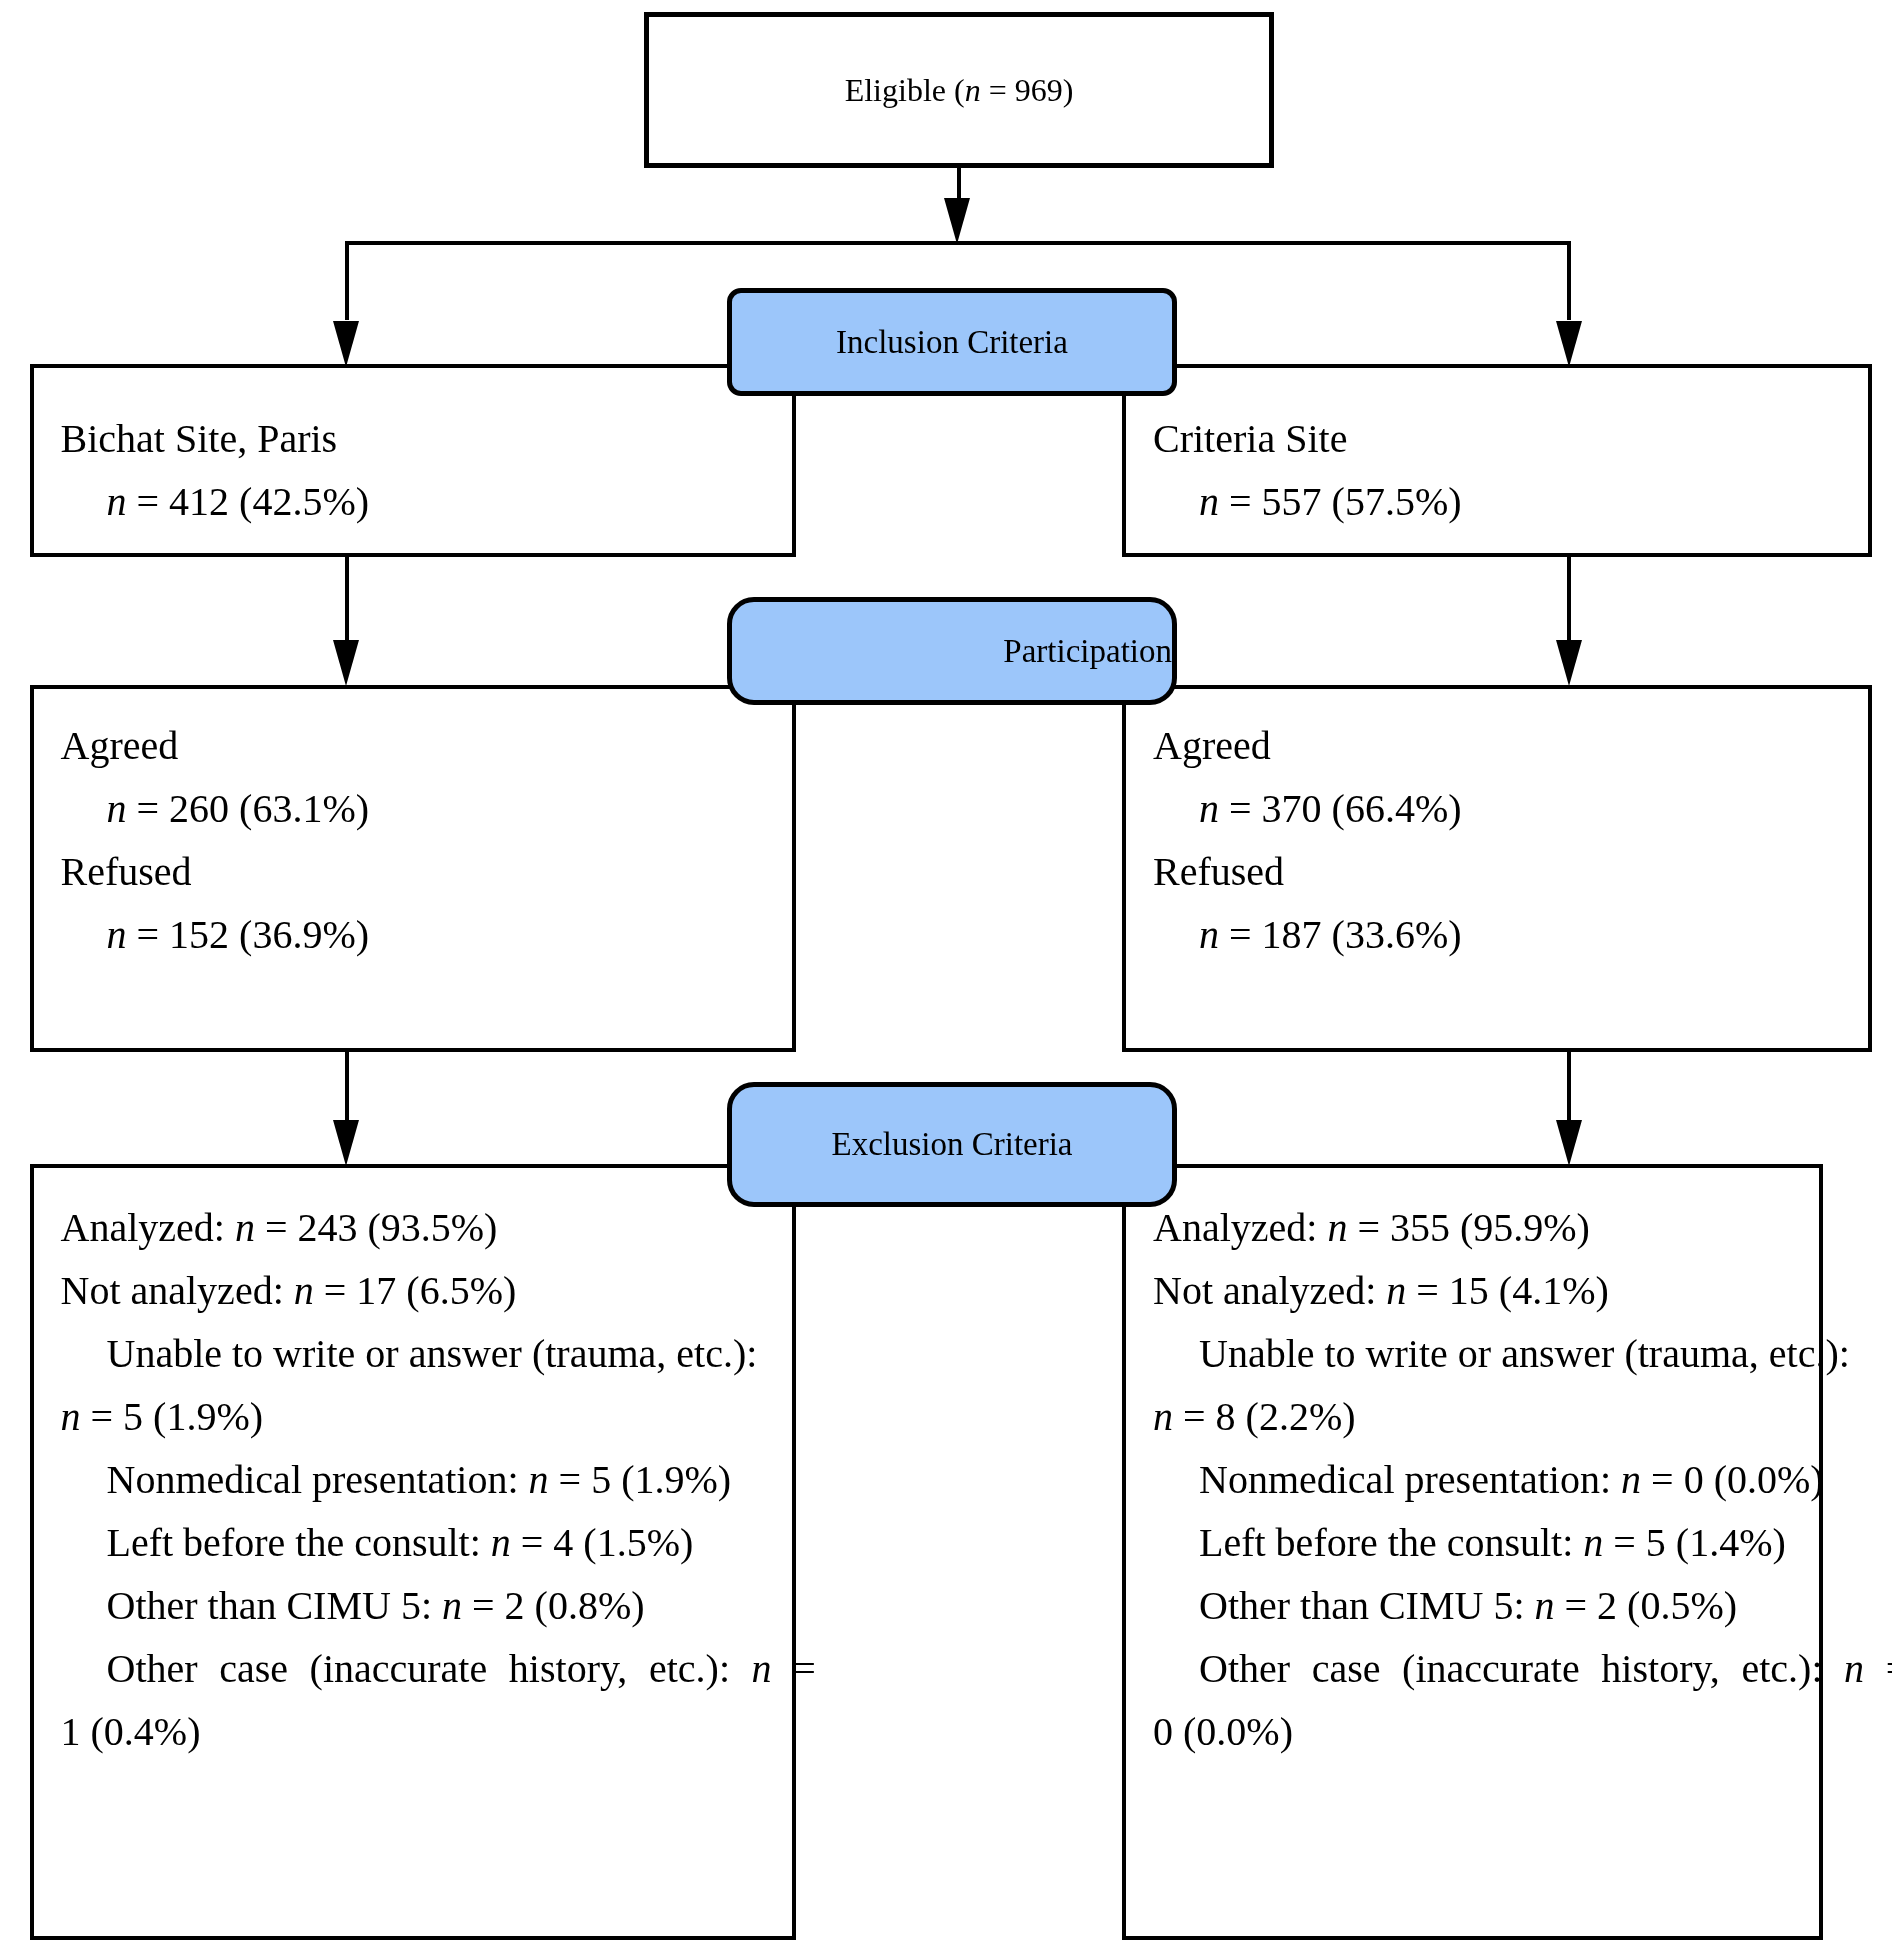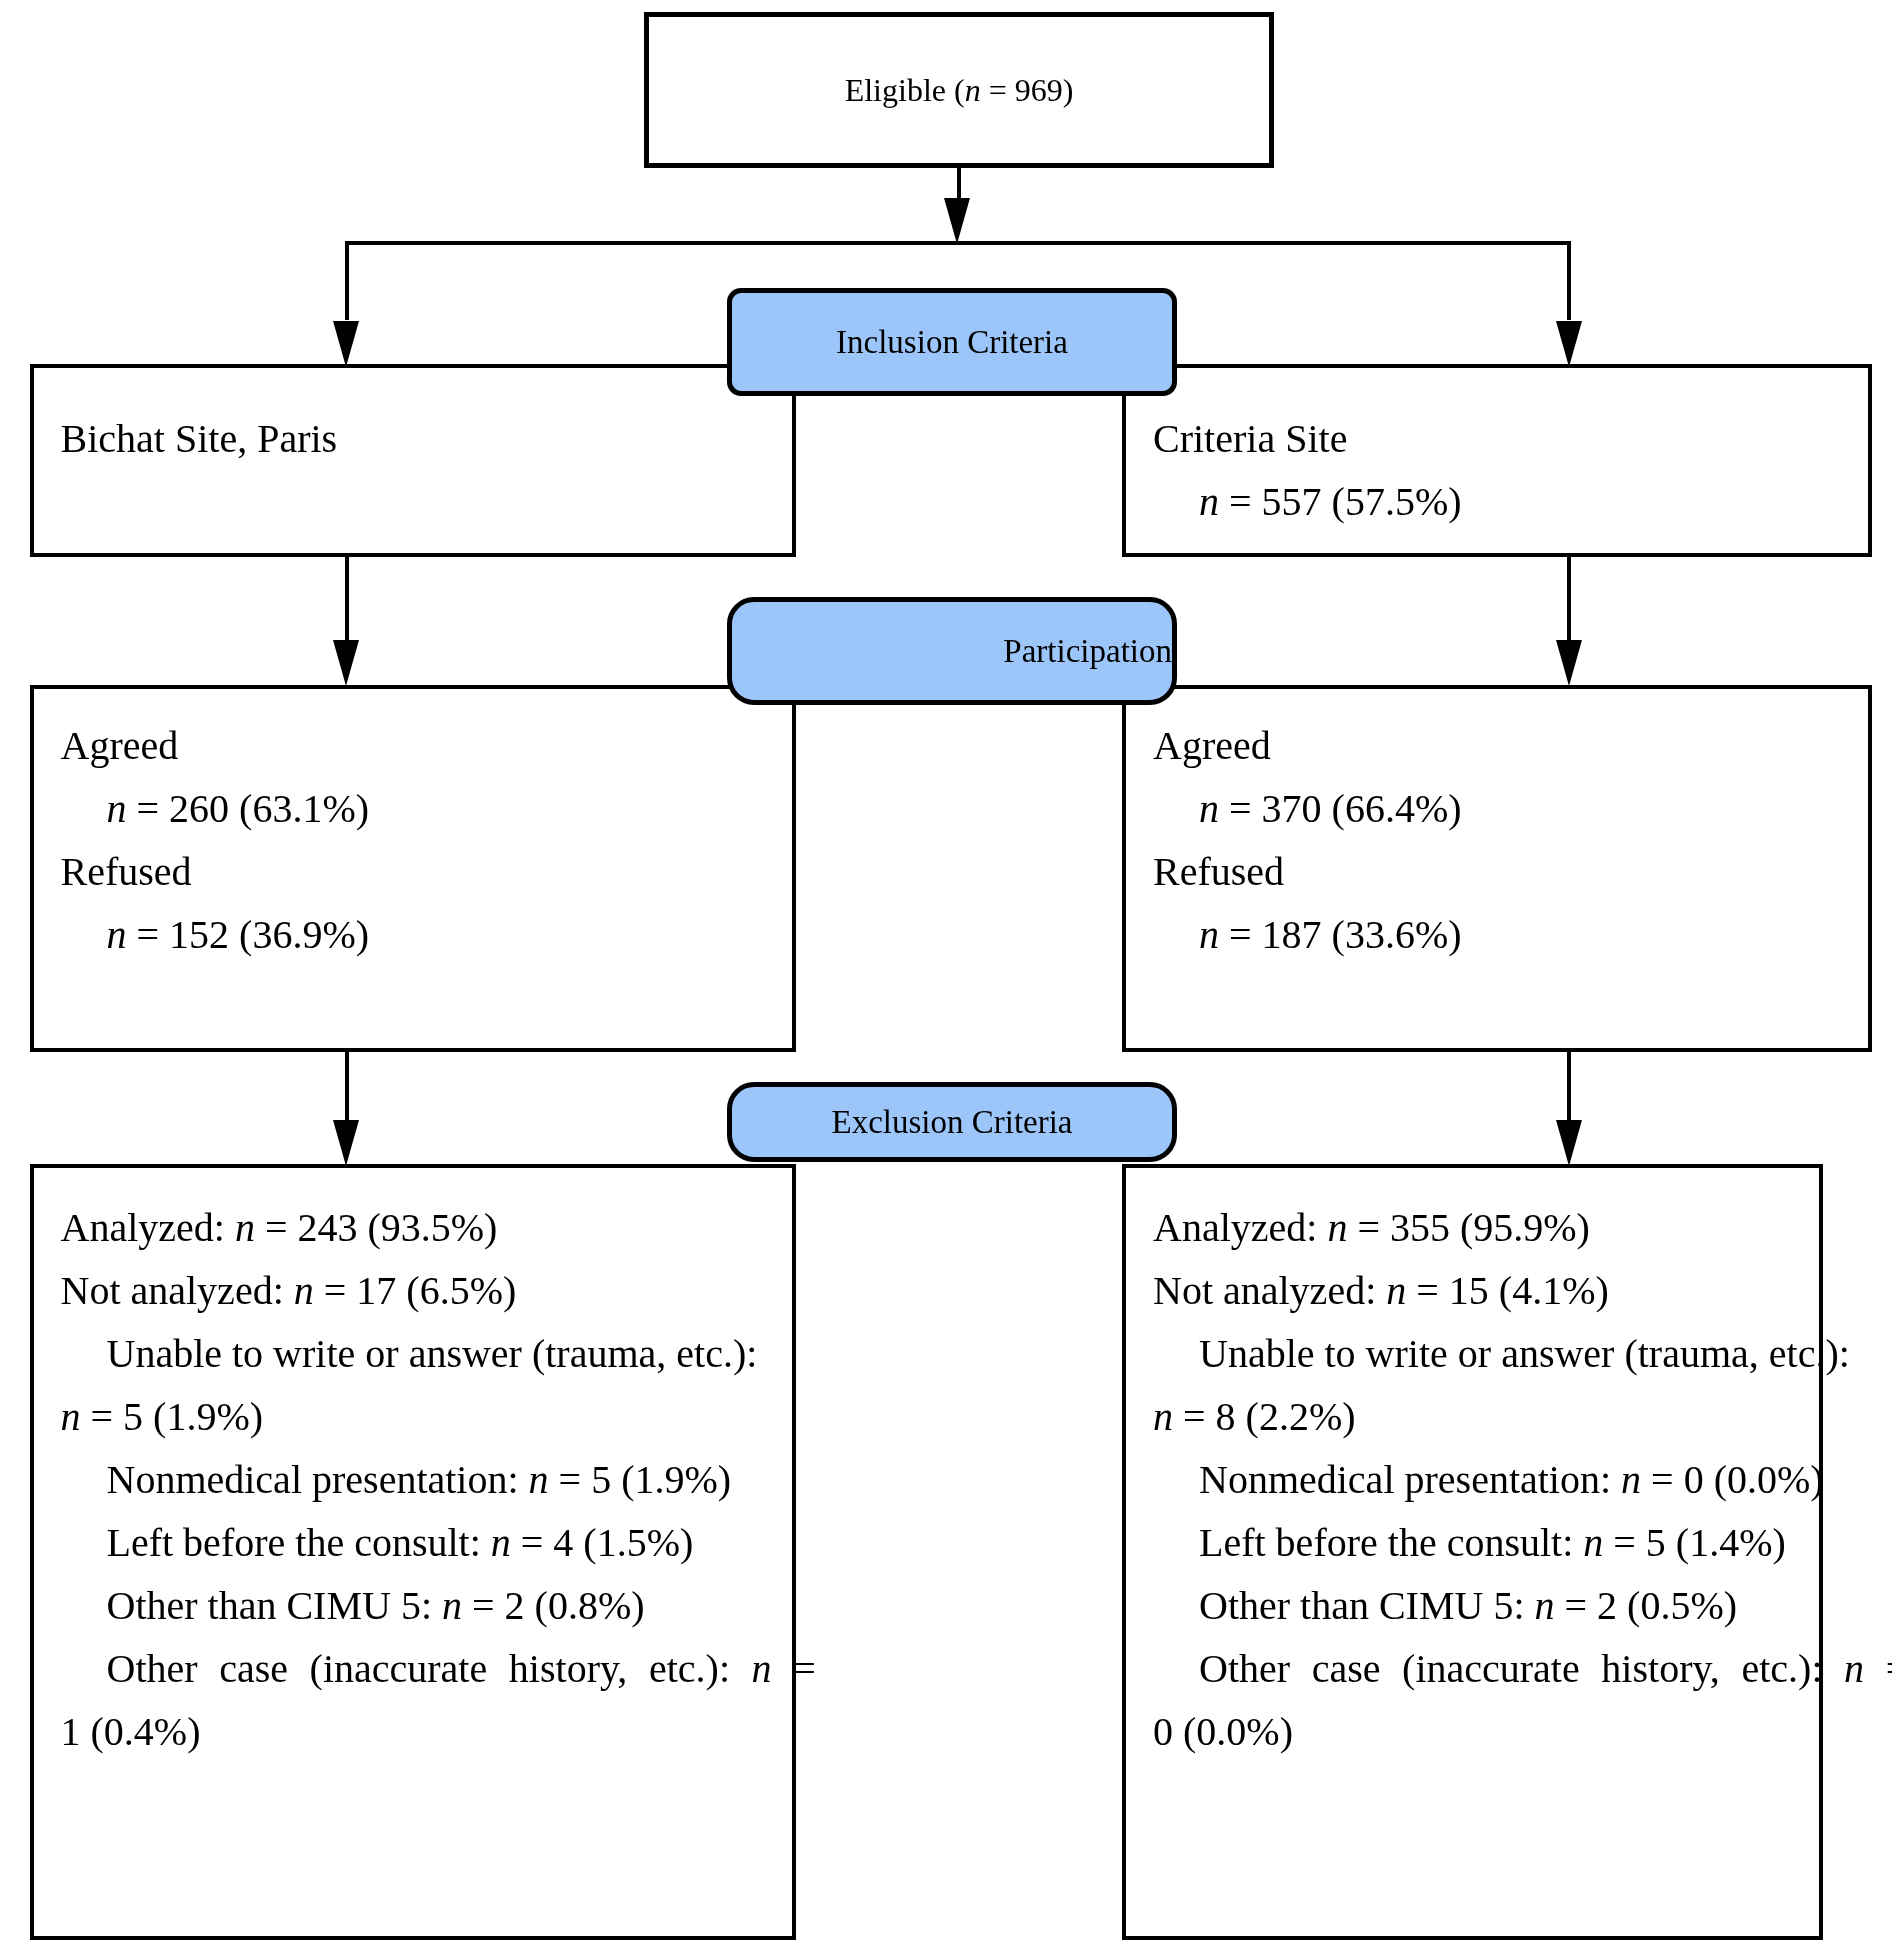--- a/index.html
+++ b/index.html
@@ -69,20 +69,21 @@
   <div class="hline" style="left:345px;top:241px;width:1226px;height:4.4px;"></div>
 
   <div class="vline" style="left:345px;top:245px;width:3.9px;height:75px;"></div>
   <div class="arrowhead" style="left:333px;top:321px;"></div>
 
   <div class="vline" style="left:1567px;top:245px;width:3.9px;height:75px;"></div>
   <div class="arrowhead" style="left:1556px;top:321px;"></div>
 
   <div class="box site-box" style="left:29.5px;top:364px;width:766px;height:193px;">
     <div class="line sci">Bichat Site, Paris</div>
+    <div class="line sci indent"><i>n</i> = 412 (42.5%)</div>
   </div>
   <div class="box site-box" style="left:1122px;top:364px;width:750px;height:193px;">
     <div class="line sci">Criteria Site</div>
     <div class="line sci indent"><i>n</i> = 557 (57.5%)</div>
   </div>
 
   <div class="stage" style="left: 727px; top: 288px; width: 450px; height: 108px; background: rgb(156, 198, 250); border-radius: 14px;">
     <span>Inclusion Criteria</span>
   </div>
 
@@ -129,18 +130,18 @@
     <div class="line sci">Not analyzed: <i>n</i> = 15 (4.1%)</div>
     <div class="line sci indent">Unable to write or answer (trauma, etc.):</div>
     <div class="line sci"><i>n</i> = 8 (2.2%)</div>
     <div class="line sci indent">Nonmedical presentation: <i>n</i> = 0 (0.0%)</div>
     <div class="line sci indent">Left before the consult: <i>n</i> = 5 (1.4%)</div>
     <div class="line sci indent">Other than CIMU 5: <i>n</i> = 2 (0.5%)</div>
     <div class="line sci indent jspace">Other case (inaccurate history, etc.): <i>n</i> =</div>
     <div class="line sci">0 (0.0%)</div>
   </div>
 
-  <div class="stage" style="left: 727px; top: 1082px; width: 450px; height: 80px; background: rgb(156, 198, 250);">
+  <div class="stage" style="left: 727px; top: 1082px; width: 450px; height: 125px; background: rgb(156, 198, 250);">
     <span>Exclusion Criteria</span>
   </div>
 
 </div>
 
 
 </body></html>

